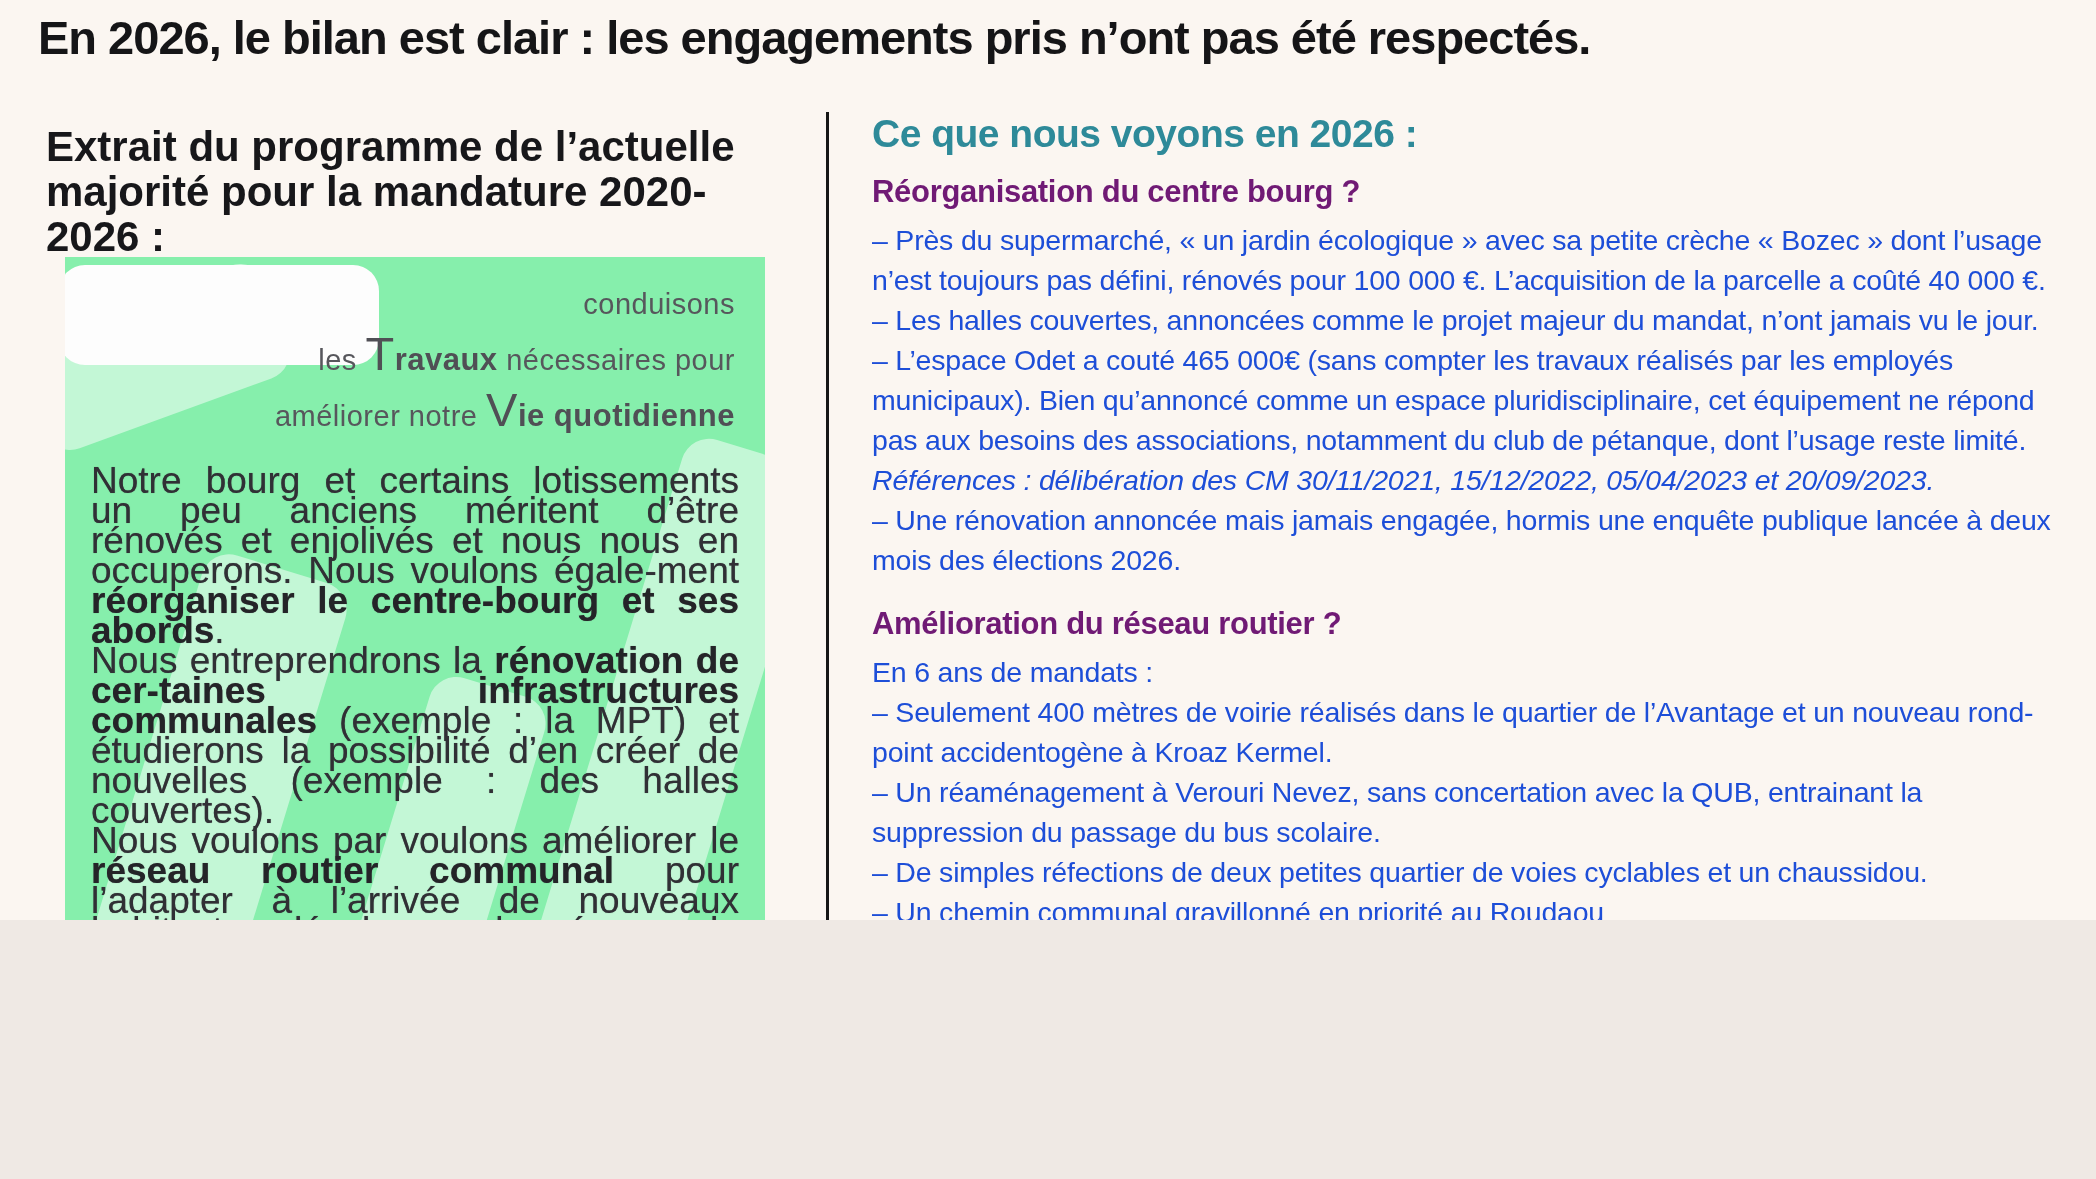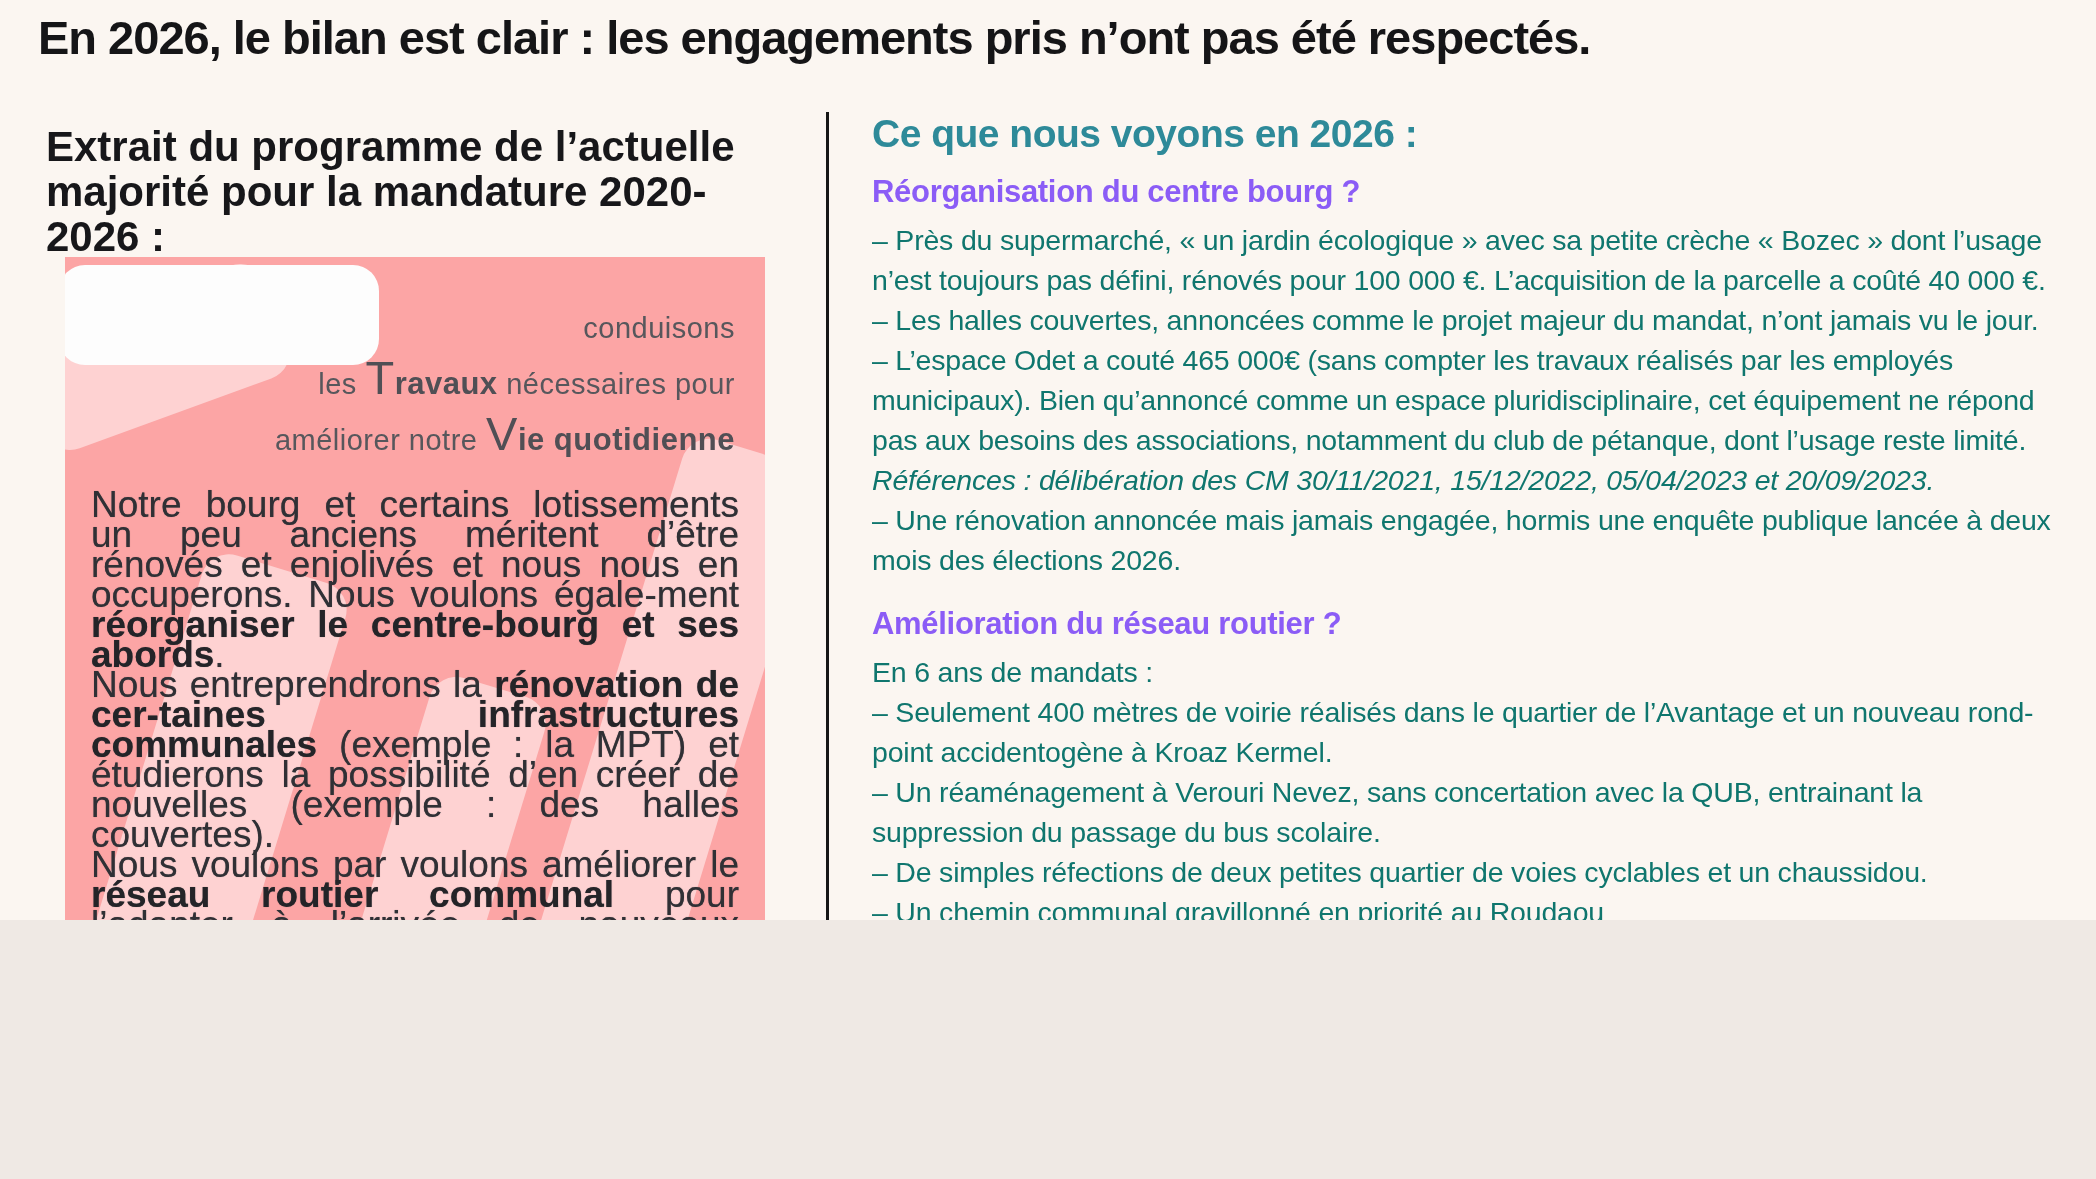--- a/index.html
+++ b/index.html
@@ -29,22 +29,22 @@
     width: 700px;
     font-size: 42px;
     line-height: 45px;
     font-weight: 700;
     color: #17171a;
   }
   .scan {
     position: absolute;
     left: 65px; top: 257px;
     width: 700px; height: 795px;
-    background: #fca5a5;
-    padding: 44px 26px 0 26px;
+    background: #86efac;
+    padding: 20px 26px 0 26px;
     overflow: hidden;
   }
   .wm { position: absolute; background: rgba(255,255,255,0.5); border-radius: 28px; }
   .wm1 { left: 60px;  top: 300px; width: 150px; height: 560px; transform: rotate(17deg); }
   .wm2 { left: 300px; top: 420px; width: 120px; height: 480px; transform: rotate(17deg); }
   .wm3 { left: 520px; top: 180px; width: 140px; height: 700px; transform: rotate(17deg); }
   .wm4 { left: -40px; top: 40px;  width: 260px; height: 120px; transform: rotate(-20deg); }
   .patch {
     position: absolute;
     left: -6px; top: 8px;
@@ -92,29 +92,29 @@
     font-size: 39px;
     font-weight: 700;
     letter-spacing: -0.5px;
     color: #2e8a99;
     margin-bottom: 18px;
   }
   .right-col h3 {
     font-size: 31px;
     font-weight: 700;
     letter-spacing: -0.3px;
-    color: #8b5cf6;
+    color: #701a75;
     margin: 26px 0 10px 0;
   }
   .right-col section:first-of-type h3 { margin-top: 12px; }
   .right-col p {
     font-size: 28.5px;
     line-height: 40px;
     letter-spacing: -0.2px;
-    color: #0f766e;
+    color: #1d4ed8;
   }
   .right-col p.ref { font-style: italic; }
 </style>
 </head>
 <body>
 
 <div class="page">
 
   <h1 class="headline">En 2026, le bilan est clair : les engagements pris n’ont pas été respectés.</h1>
 

